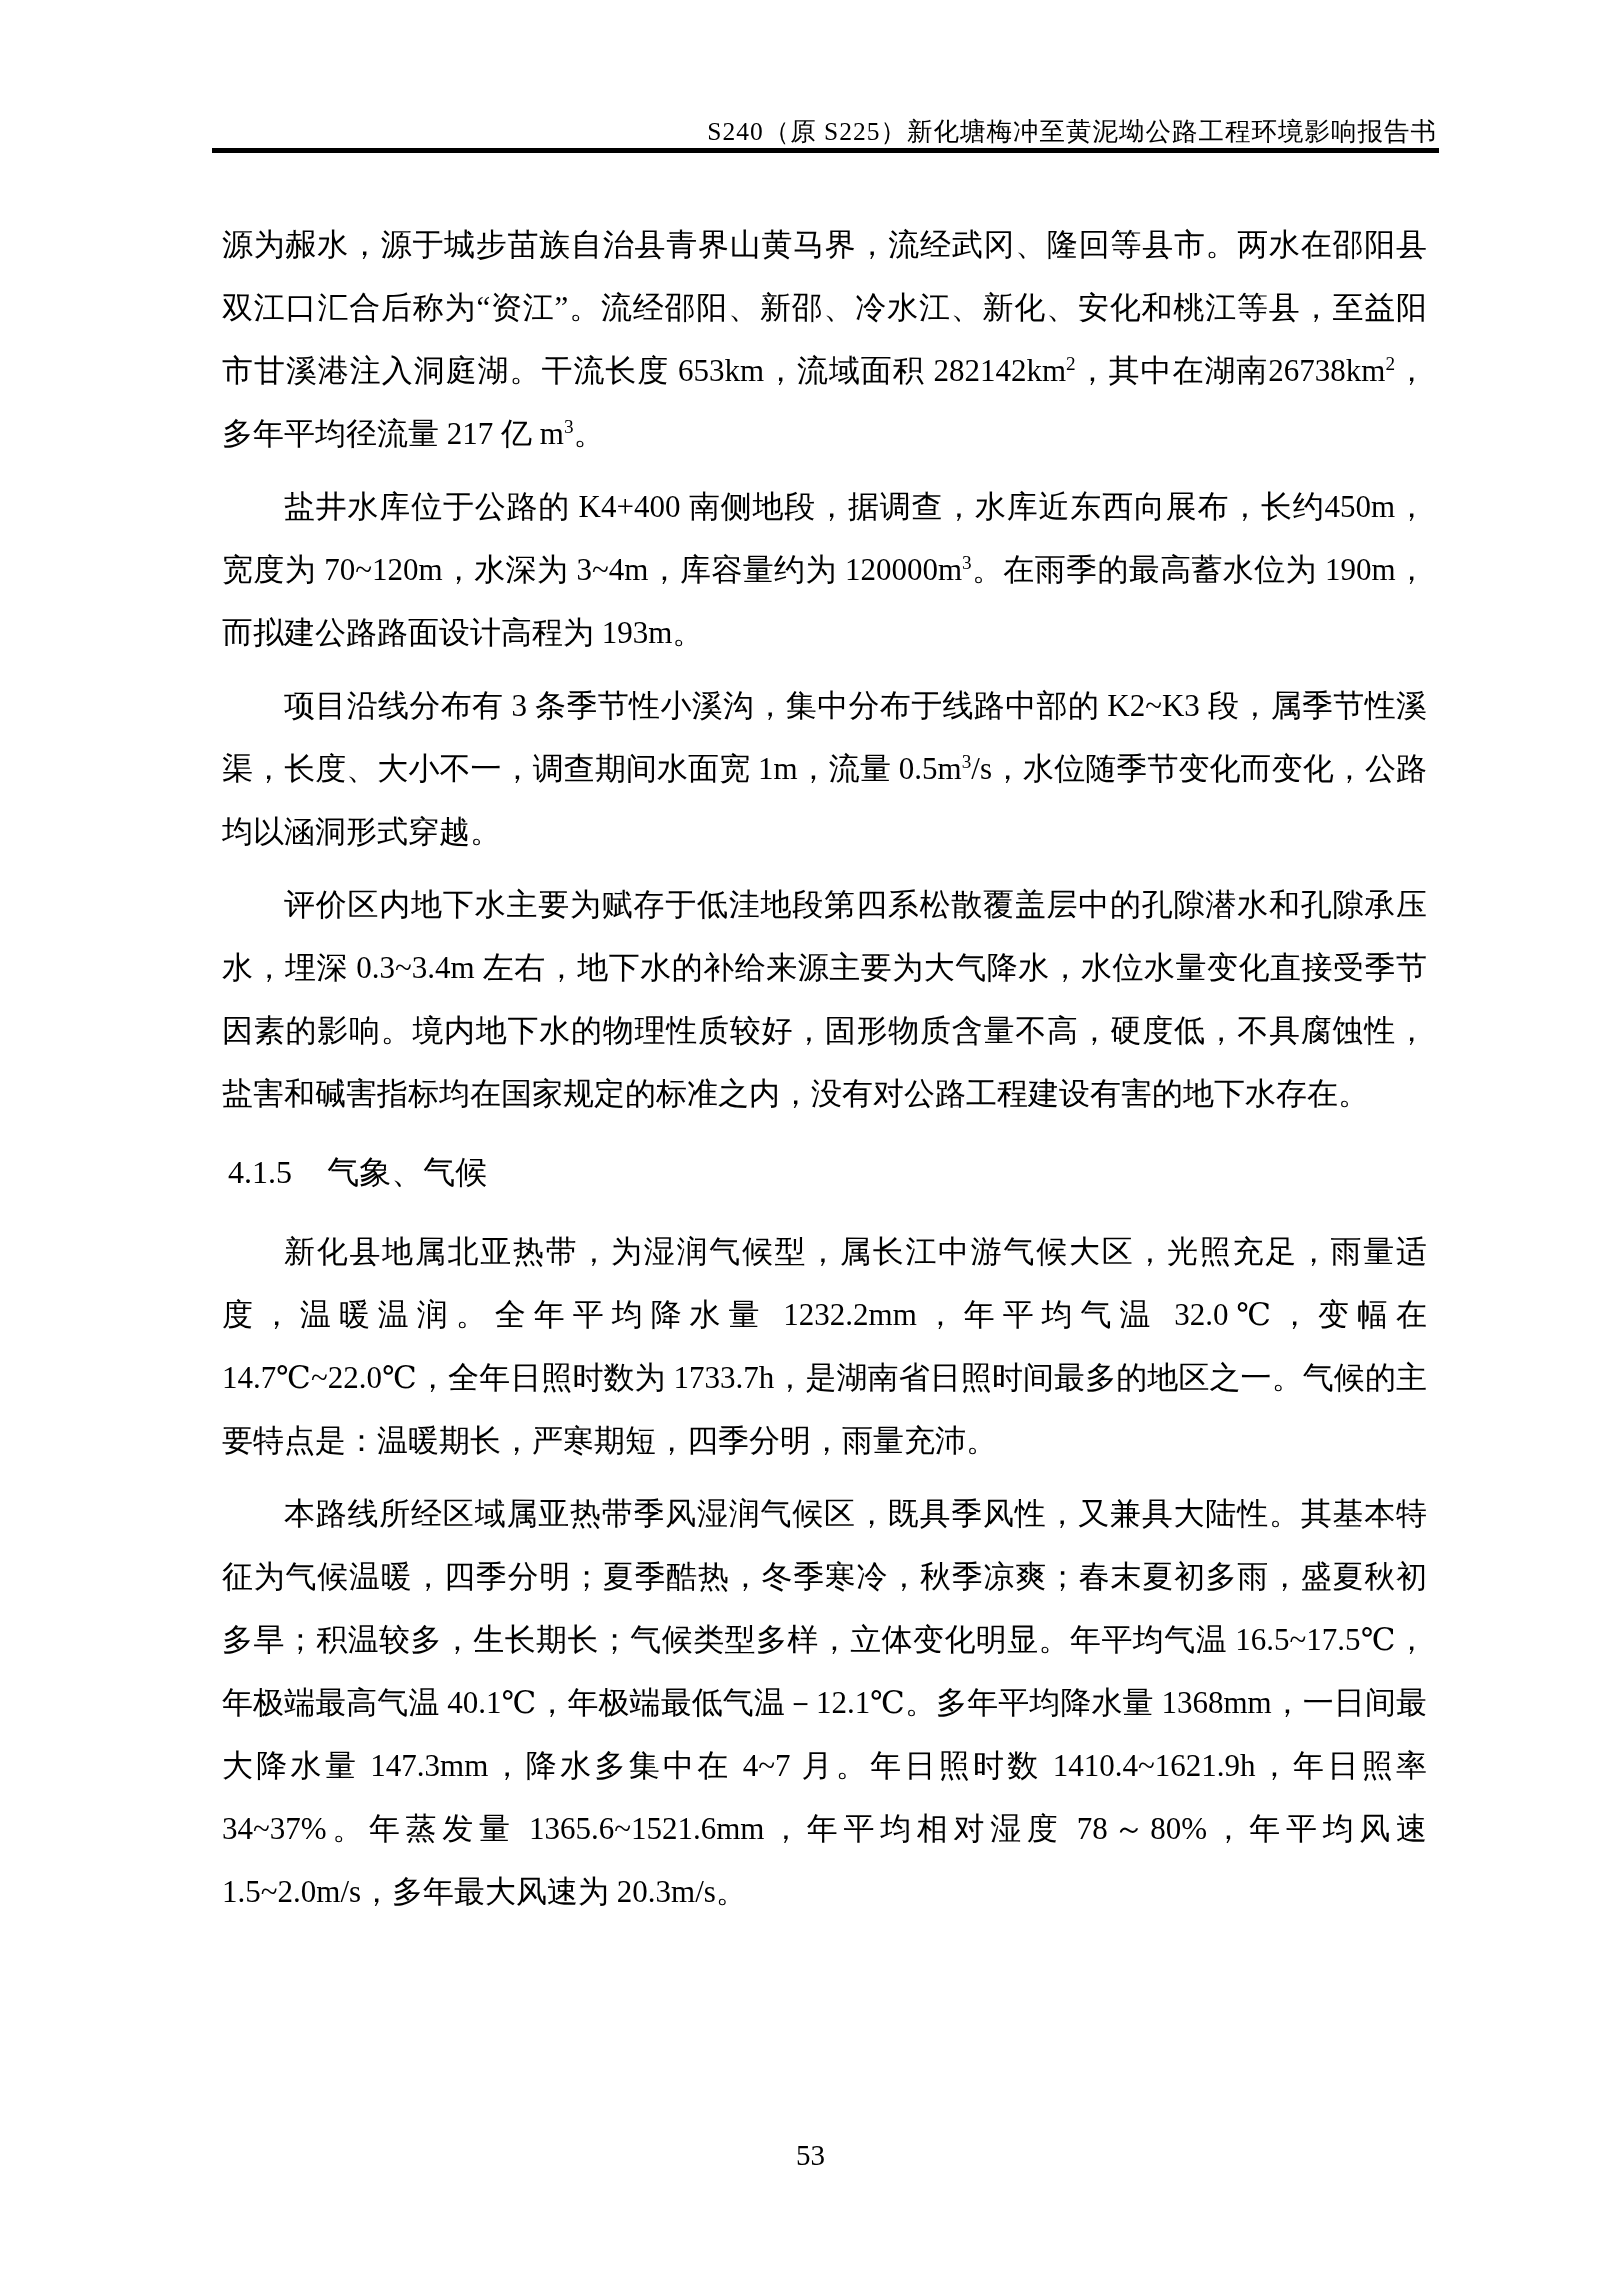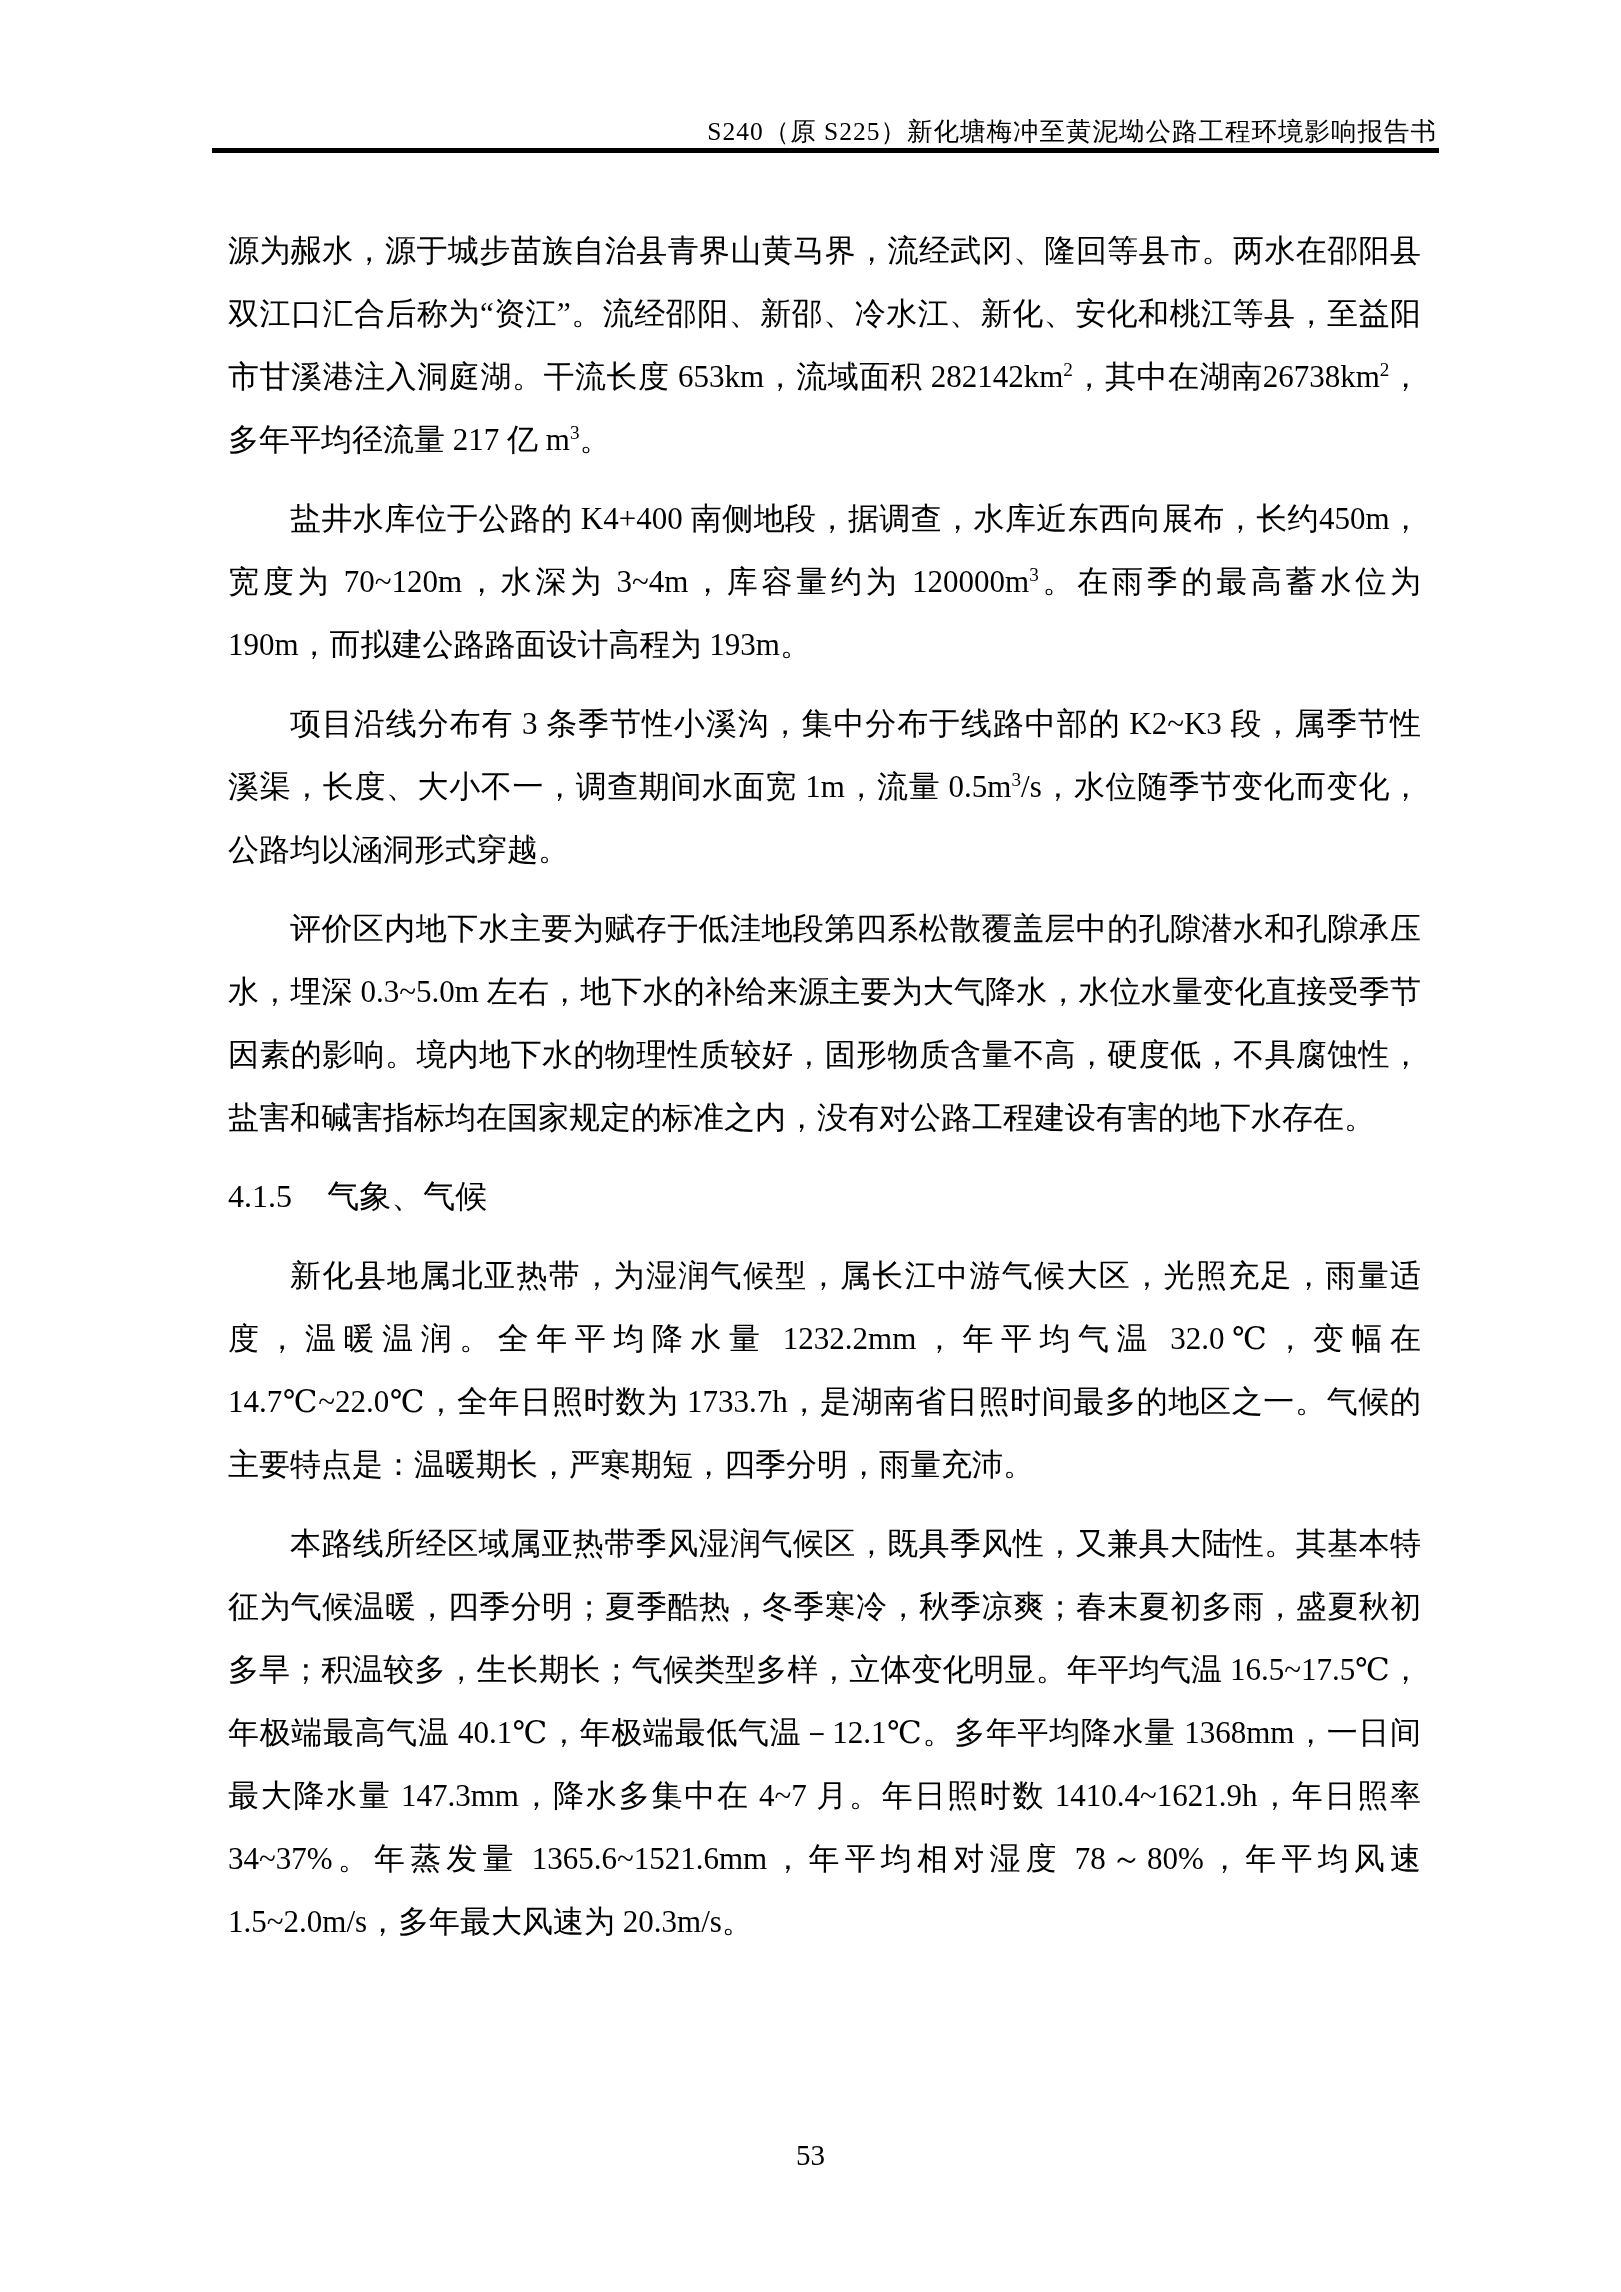--- a/index.html
+++ b/index.html
@@ -36,21 +36,21 @@
   }
   .document-body {
     position: absolute;
     top: 203px;
     left: 212px;
     width: 1225px;
     font-size: 31px;
     line-height: 63px;
     text-align: justify;
   }
-  .paragraph { margin: 16px; }
+  .paragraph { margin: 10px; }
   .paragraph.indent { text-indent: 2em; }
   .heading {
     margin: 16px;
     font-size: 32px;
   }
   .heading-number { margin-right: 1.1em; }
   sup {
     font-size: 0.62em;
     line-height: 0;
     vertical-align: super;
@@ -68,20 +68,20 @@
 </head>
 <body>
 
 <div class="page">
   <div class="running-header">S240（原 S225）新化塘梅冲至黄泥坳公路工程环境影响报告书</div>
   <div class="header-rule"></div>
   <div class="document-body">
       <div class="paragraph"><span>源为赧水，源于城步苗族自治县青界山黄马界，流经武冈、隆回等县市。两水在邵阳县双江口汇合后称为“资江”。流经邵阳、新邵、冷水江、新化、安化和桃江等县，至益阳市甘溪港注入洞庭湖。干流长度 653km，流域面积 282142km</span><sup>2</sup><span>，其中在湖南26738km</span><sup>2</sup><span>，多年平均径流量 217 亿 m</span><sup>3</sup><span>。</span></div>
       <div class="paragraph indent"><span>盐井水库位于公路的 K4+400 南侧地段，据调查，水库近东西向展布，长约450m，宽度为 70~120m，水深为 3~4m，库容量约为 120000m</span><sup>3</sup><span>。在雨季的最高蓄水位为 190m，而拟建公路路面设计高程为 193m。</span></div>
       <div class="paragraph indent"><span>项目沿线分布有 3 条季节性小溪沟，集中分布于线路中部的 K2~K3 段，属季节性溪渠，长度、大小不一，调查期间水面宽 1m，流量 0.5m</span><sup>3</sup><span>/s，水位随季节变化而变化，公路均以涵洞形式穿越。</span></div>
-      <div class="paragraph indent"><span>评价区内地下水主要为赋存于低洼地段第四系松散覆盖层中的孔隙潜水和孔隙承压水，埋深 0.3~5.0m 左右，地下水的补给来源主要为大气降水，水位水量变化直接受季节因素的影响。境内地下水的物理性质较好，固形物质含量不高，硬度低，不具腐蚀性，盐害和碱害指标均在国家规定的标准之内，没有对公路工程建设有害的地下水存在。</span></div>
+      <div class="paragraph indent"><span>评价区内地下水主要为赋存于低洼地段第四系松散覆盖层中的孔隙潜水和孔隙承压水，埋深 0.3~3.4m 左右，地下水的补给来源主要为大气降水，水位水量变化直接受季节因素的影响。境内地下水的物理性质较好，固形物质含量不高，硬度低，不具腐蚀性，盐害和碱害指标均在国家规定的标准之内，没有对公路工程建设有害的地下水存在。</span></div>
       <div class="heading"><span class="heading-number">4.1.5</span><span class="heading-title">气象、气候</span></div>
       <div class="paragraph indent"><span>新化县地属北亚热带，为湿润气候型，属长江中游气候大区，光照充足，雨量适度，温暖温润。全年平均降水量 1232.2mm，年平均气温 32.0℃，变幅在 14.7℃~22.0℃，全年日照时数为 1733.7h，是湖南省日照时间最多的地区之一。气候的主要特点是：温暖期长，严寒期短，四季分明，雨量充沛。</span></div>
       <div class="paragraph indent"><span>本路线所经区域属亚热带季风湿润气候区，既具季风性，又兼具大陆性。其基本特征为气候温暖，四季分明；夏季酷热，冬季寒冷，秋季凉爽；春末夏初多雨，盛夏秋初多旱；积温较多，生长期长；气候类型多样，立体变化明显。年平均气温 16.5~17.5℃，年极端最高气温 40.1℃，年极端最低气温－12.1℃。多年平均降水量 1368mm，一日间最大降水量 147.3mm，降水多集中在 4~7 月。年日照时数 1410.4~1621.9h，年日照率 34~37%。年蒸发量 1365.6~1521.6mm，年平均相对湿度 78～80%，年平均风速 1.5~2.0m/s，多年最大风速为 20.3m/s。</span></div>
     </div>
   <div class="page-number">53</div>
 </div>
 
 
 </body></html>

